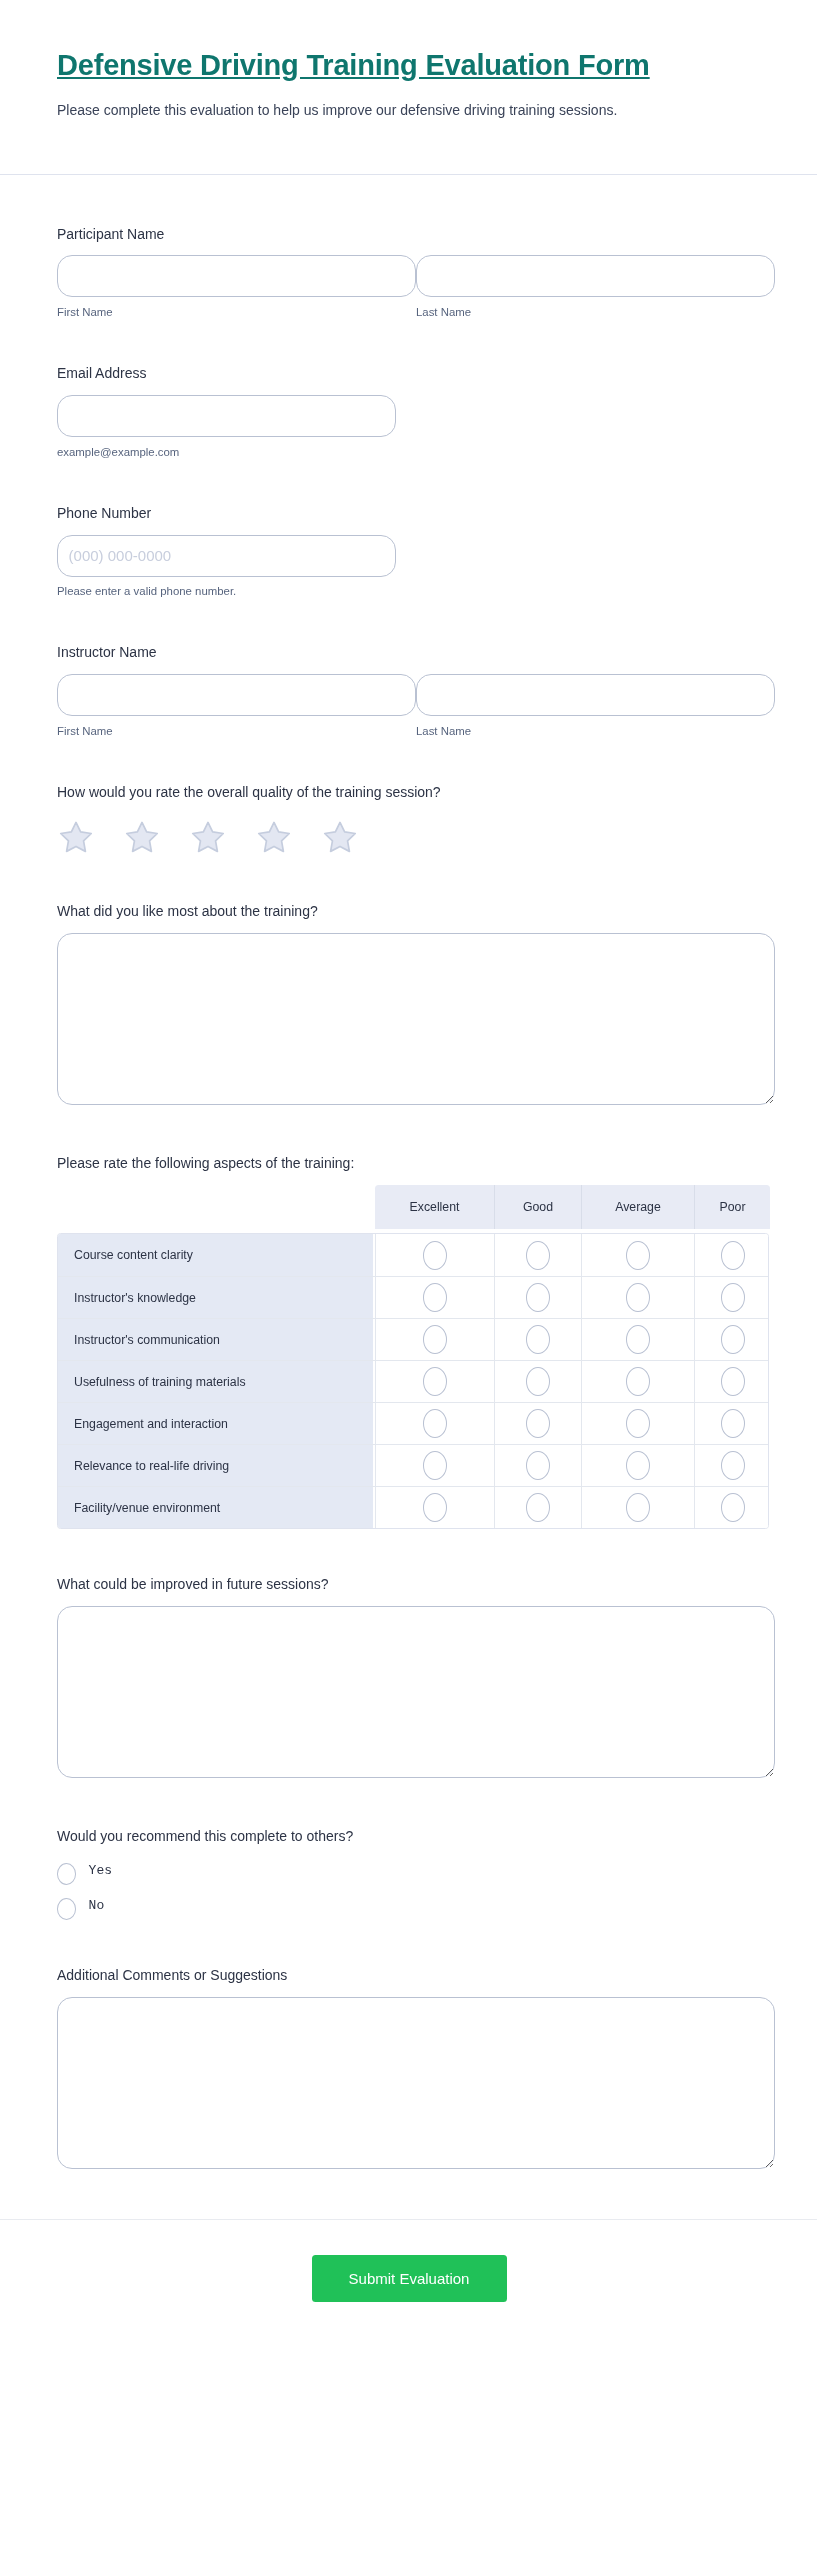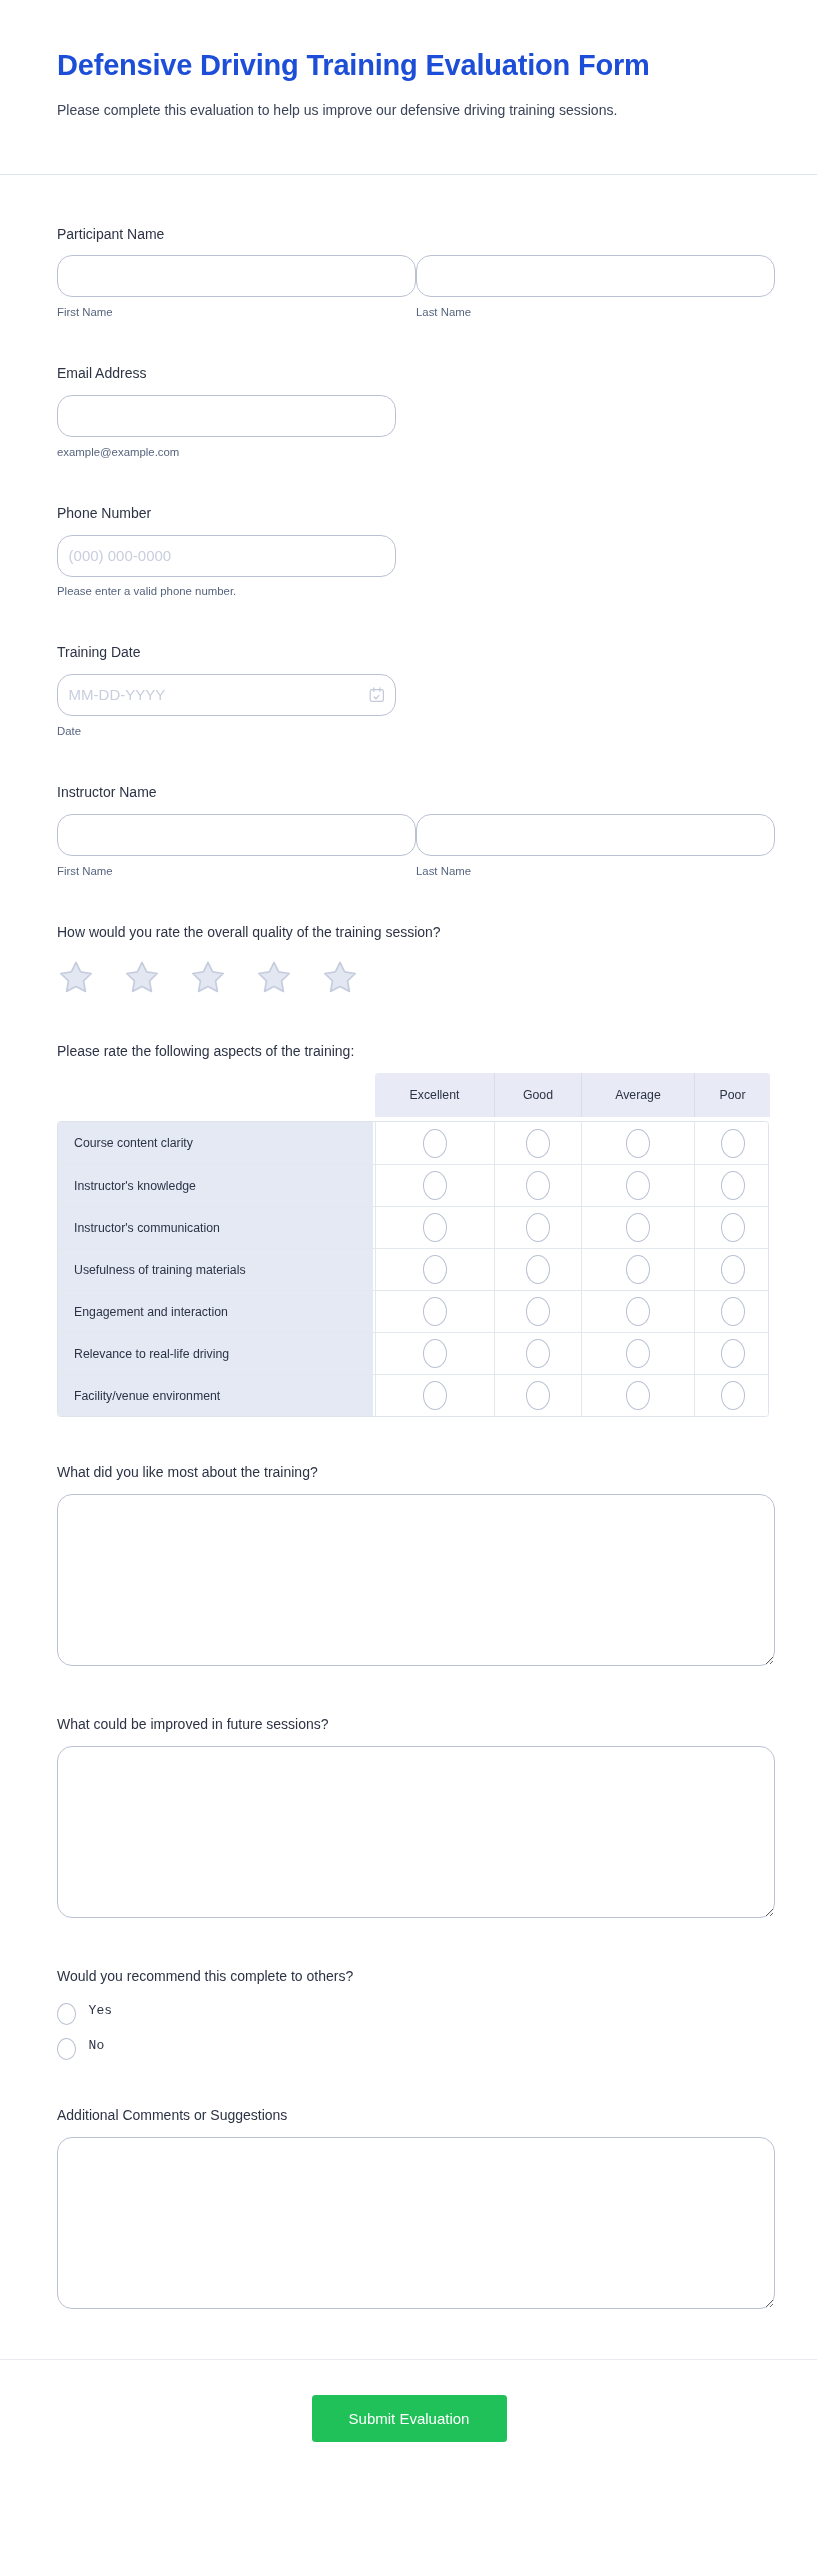--- a/index.html
+++ b/index.html
@@ -8,21 +8,21 @@
     width:818px; min-height:2576px;
     font-family:"Liberation Sans", sans-serif;
     color:#2c3345;
   }
   .page { width:818px; }
 
   
   .form-header { padding:44px 42px 51px 57px; border-bottom:0.9px solid #dfe3ee; }
   .form-title {
     font-size:29px; font-weight:700; line-height:1.5;
-    color:#1d4ed8; max-width:655px; letter-spacing:-0.2px;
+    color:#0f766e; max-width:655px; letter-spacing:-0.2px;text-decoration:underline;
   }
   .form-subtitle {
     margin-top:10.6px; font-size:14px; line-height:1.75;
     color:#3a4358; max-width:666px;
   }
 
   
   .form-body { padding:51px 42px 0 57px; }
   .field { margin-bottom:47px; }
   .field-label { font-size:14px; font-weight:500; color:#2c3345; line-height:1.2; margin-bottom:13px; }
@@ -120,33 +120,20 @@
       <input class="text-input short" type="text" value="" style="">
       <div class="sublabel">example@example.com</div>
     </div>
 
     <div class="field">
       <div class="field-label">Phone Number</div>
       <input class="text-input short" type="text" placeholder="(000) 000-0000" style="">
       <div class="sublabel">Please enter a valid phone number.</div>
     </div>
 
-    <div class="field">
-      <div class="field-label">Training Date</div>
-      <div class="date-wrap">
-        <input class="text-input" type="text" placeholder="MM-DD-YYYY" style="">
-        <svg class="calendar-icon" viewBox="0 0 20 20" fill="none">
-          <rect x="2.5" y="4" width="15" height="13.5" rx="2" stroke="#c3cad9" stroke-width="1.4"></rect>
-          <line x1="6.5" y1="2" x2="6.5" y2="6" stroke="#c3cad9" stroke-width="1.4" stroke-linecap="round"></line>
-          <line x1="13.5" y1="2" x2="13.5" y2="6" stroke="#c3cad9" stroke-width="1.4" stroke-linecap="round"></line>
-          <path d="M7 12.5l2 2 3.5-3.8" stroke="#c3cad9" stroke-width="1.4" stroke-linecap="round" stroke-linejoin="round" fill="none"></path>
-        </svg>
-      </div>
-      <div class="sublabel">Date</div>
-    </div>
 
     <div class="field">
       <div class="field-label">Instructor Name</div>
       <div class="name-row">
         <div class="name-col">
           <input class="text-input" type="text" value="" style="">
           <div class="sublabel">First Name</div>
         </div>
         <div class="name-col">
           <input class="text-input" type="text" value="" style="">
@@ -167,20 +154,25 @@
           <svg viewBox="0 0 24 24" class="star">
             <path d="M12 2.2l3 6.2 6.9 1-5 4.8 1.2 6.8-6.1-3.2-6.1 3.2 1.2-6.8-5-4.8 6.9-1z" fill="#e3e7f2" stroke="#c5cdde" stroke-width="1.1" stroke-linejoin="round"></path>
           </svg>
           <svg viewBox="0 0 24 24" class="star">
             <path d="M12 2.2l3 6.2 6.9 1-5 4.8 1.2 6.8-6.1-3.2-6.1 3.2 1.2-6.8-5-4.8 6.9-1z" fill="#e3e7f2" stroke="#c5cdde" stroke-width="1.1" stroke-linejoin="round"></path>
           </svg>
           <svg viewBox="0 0 24 24" class="star">
             <path d="M12 2.2l3 6.2 6.9 1-5 4.8 1.2 6.8-6.1-3.2-6.1 3.2 1.2-6.8-5-4.8 6.9-1z" fill="#e3e7f2" stroke="#c5cdde" stroke-width="1.1" stroke-linejoin="round"></path>
           </svg>
         </div>
+    </div>
+
+    <div class="field">
+      <div class="field-label">What did you like most about the training?</div>
+      <textarea style=""></textarea>
     </div>
 
     <div class="field">
       <div class="field-label">Please rate the following aspects of the training:</div>
       <div class="matrix">
         <div class="m-grid">
             <div class="m-head-spacer"></div>
             <div class="m-head-cell first">Excellent</div>
             <div class="m-head-cell">Good</div>
             <div class="m-head-cell">Average</div>
@@ -290,25 +282,20 @@
               </div>
               <div class="m-radio-cell">
                 <div class="m-radio"></div>
               </div>
             </div>
           </div>
       </div>
     </div>
 
     <div class="field">
-      <div class="field-label">What did you like most about the training?</div>
-      <textarea style=""></textarea>
-    </div>
-
-    <div class="field">
       <div class="field-label">What could be improved in future sessions?</div>
       <textarea style=""></textarea>
     </div>
 
     <div class="field">
       <div class="field-label">Would you recommend this complete to others?</div>
       <div id="recommend-options">
           <div class="option-row">
             <div class="radio-circle"></div>
             <div class="option-label">Yes</div>

